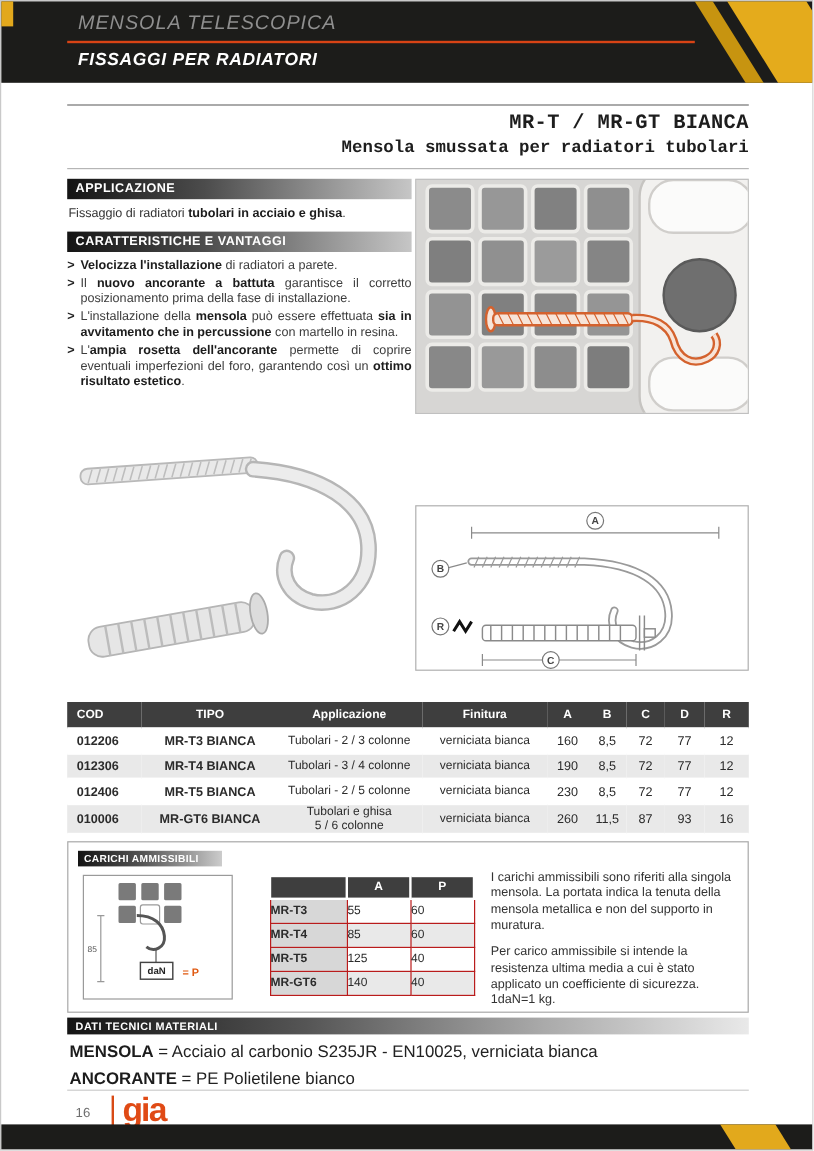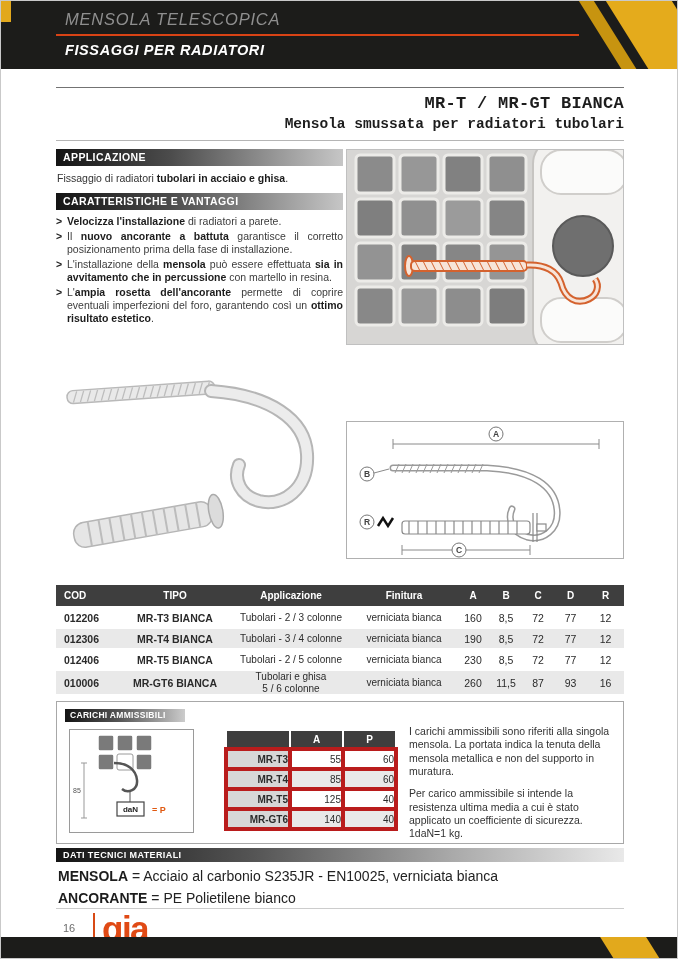--- a/index.html
+++ b/index.html
@@ -49,34 +49,34 @@
   .main-table td:nth-child(3) { white-space:pre-line; font-size:10px; line-height:1.15; }
   .main-table td:nth-child(4) { font-size:10px; }
   
   .carichi { position:absolute; top:700px; left:55px; width:568px; height:143px; border:1px solid #a8a8a8; }
   .secbar-small { position:absolute; top:7px; left:8px; width:120px; height:13px;
     background:linear-gradient(90deg,#141414 0%,#555 45%,#aaa 85%,#ccc 100%);
     color:#fff; font-size:8.5px; font-weight:bold; line-height:13px; padding-left:5px; letter-spacing:0.3px; }
   .diagram { position:absolute; top:27px; left:12px; width:125px; height:104px; border:1px solid #9a9a9a; background:#fff; }
   .mini-table { position:absolute; top:27px; left:167px; width:170px; border-collapse:collapse; font-size:10px; table-layout:fixed; }
   .mini-table th { background:#3e3e3e; color:#fff; height:19px; font-weight:bold; text-align:center; border:2px solid #fff; }
-  .mini-table td { height:20px; text-align:right; color:#2b2b2b; border:4px solid #b91c1c; }
+  .mini-table td { height:20px; text-align:left; color:#2b2b2b; border:1px solid #b91c1c; }
   .mini-table td:first-child { background:#d7d7d7; font-weight:bold; }
   .mini-table tbody tr:nth-child(even) td:not(:first-child) { background:#e9e9e9; }
   .notes { position:absolute; top:23px; left:352px; width:208px; font-size:10.5px; line-height:1.27; color:#333; }
   .notes p + p { margin-top:9px; }
   
   .dati { position:absolute; top:847px; left:55px; width:568px; }
   .dati .secbar { height:14px; font-size:9px; line-height:14px; background:linear-gradient(90deg,#141414 0%,#555 35%,#aaa 70%,#e9e9e9 100%); }
   .dati-line { font-size:14px; color:#222; margin-top:6px; padding-left:2px; }
   
   .footer { position:absolute; top:907px; left:55px; width:568px; height:32px; border-top:1px solid #ccc; }
   .page-num { position:absolute; left:7px; top:13px; font-size:11px; color:#6d6d6d; }
   .logo-sep { position:absolute; left:37px; top:4px; width:2px; height:27px; background:#d84a15; }
-  .logo { position:absolute; left:46px; top:0; font-size:35px; font-weight:bold; color:#e04a15; letter-spacing:-1.5px; }
+  .logo { position:absolute; left:46px; top:0; font-size:28px; font-weight:bold; color:#e04a15; letter-spacing:-1.5px; }
   .bottombar { position:absolute; bottom:0; left:0; width:100%; height:21px; background:#1c1c1a; overflow:hidden; }
   .bottombar .gold { position:absolute; top:-5px; right:24px; width:46px; height:32px; background:#e2a91c; transform:skewX(32deg); }
 </style>
 </head>
 <body>
 
 <div class="page">
 
   <div class="topbar">
     <div class="stripe-main"></div>

